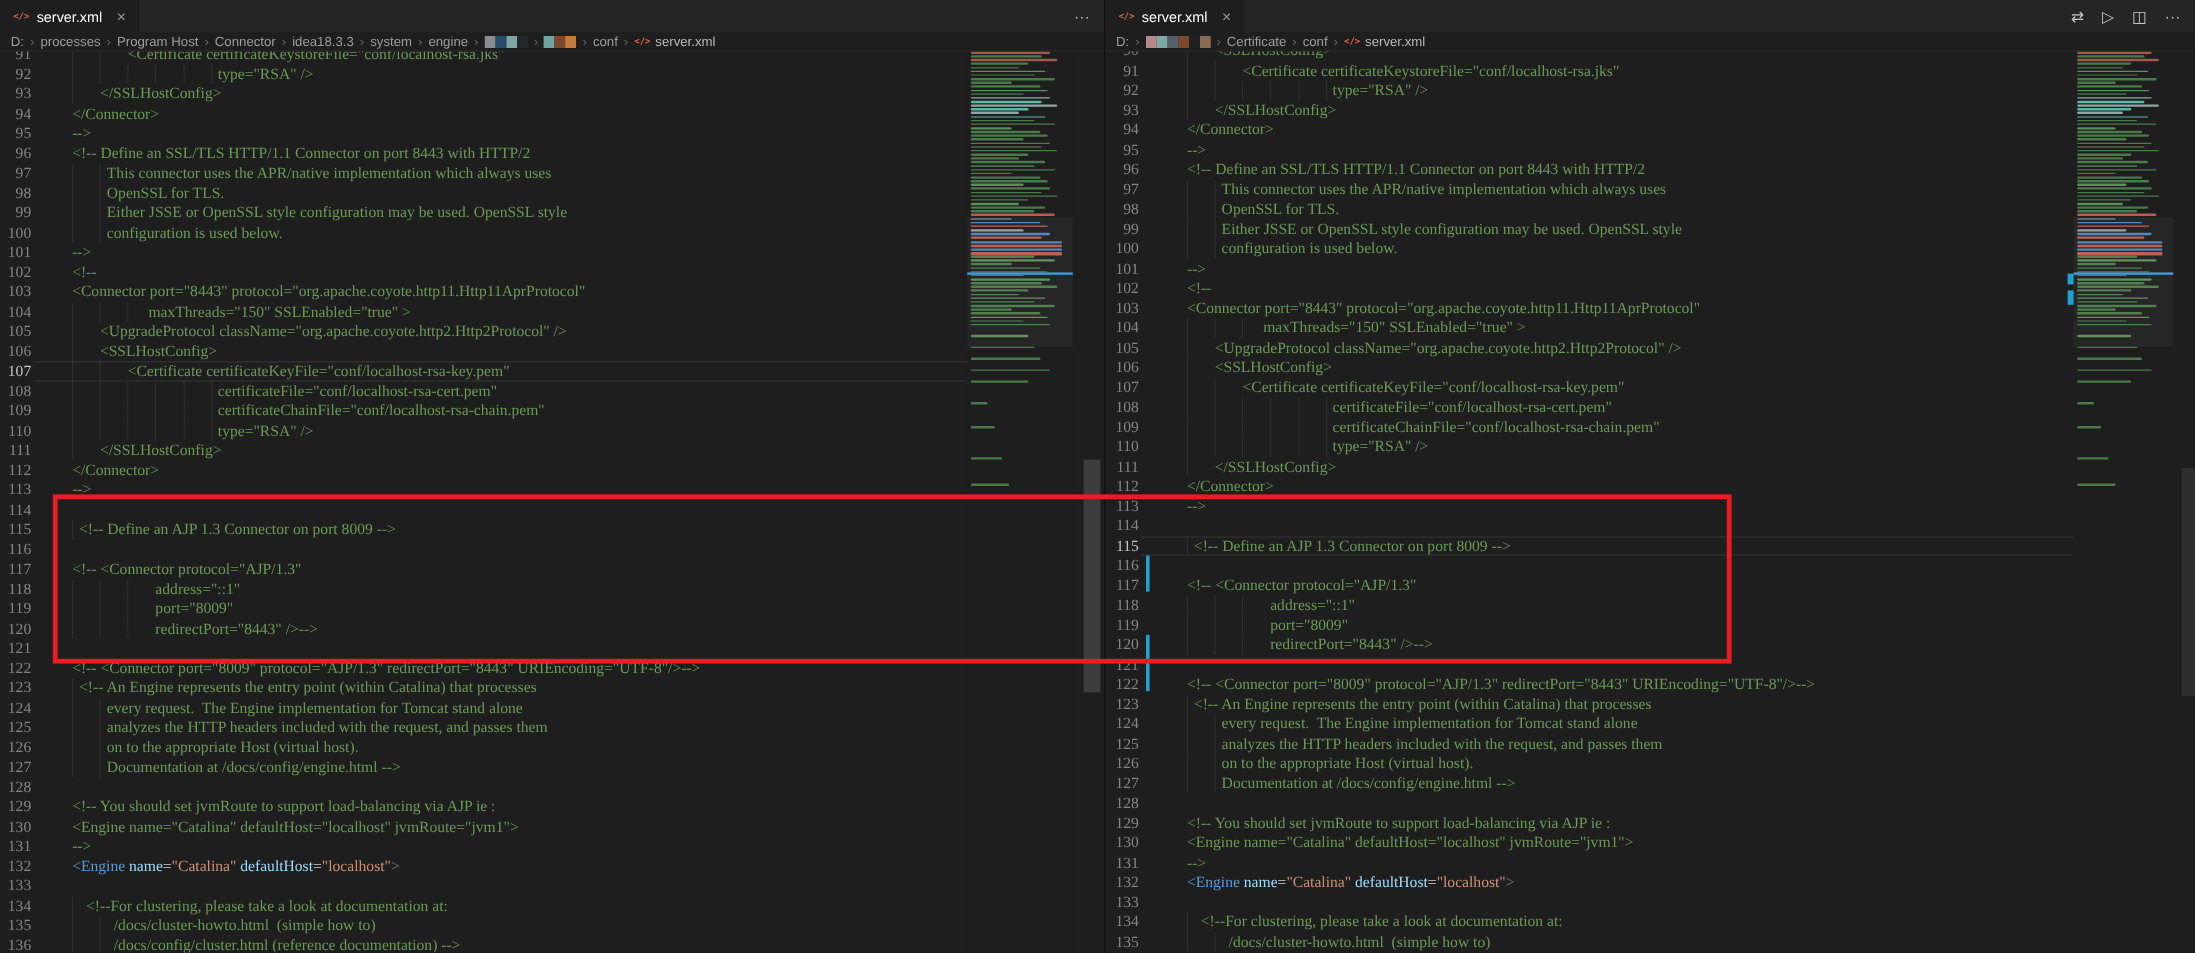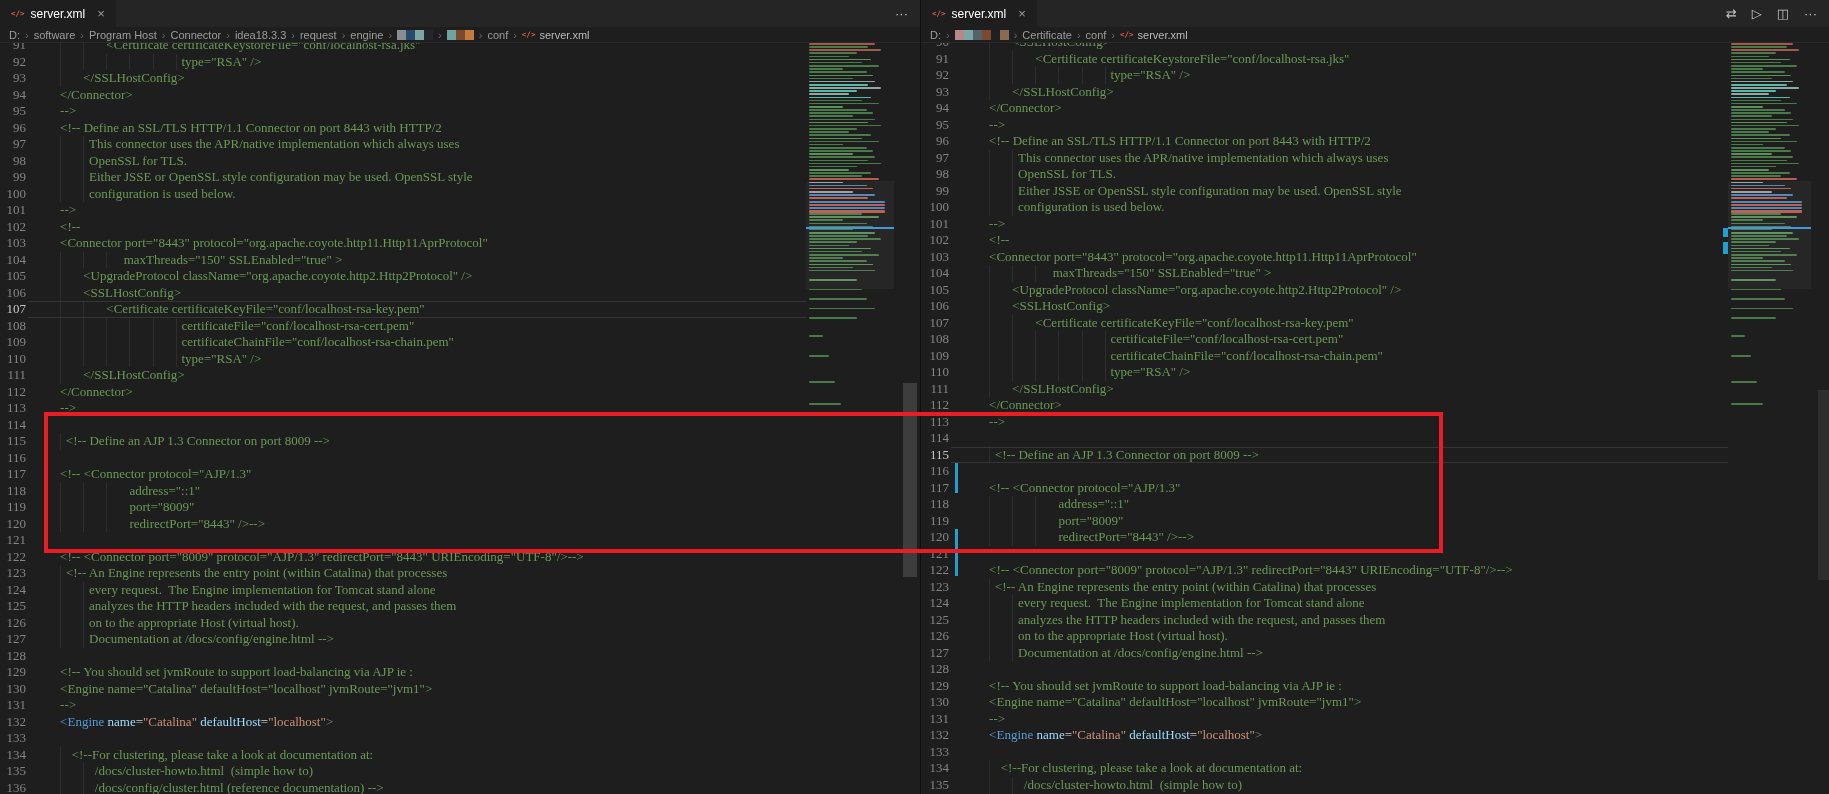--- a/index.html
+++ b/index.html
@@ -59,29 +59,29 @@
         <span class="tlabel">server.xml</span>
         <span class="tclose">×</span>
       </div>
       <div class="tabactions" id="actions-left">
           <span class="actbtn">···</span>
         </div>
     </div>
     <div class="crumbs" id="crumbs-left">
         <span class="crumb">D:</span>
         <span class="chev">›</span>
-        <span class="crumb">software</span>
+        <span class="crumb">processes</span>
         <span class="chev">›</span>
         <span class="crumb">Program Host</span>
         <span class="chev">›</span>
         <span class="crumb">Connector</span>
         <span class="chev">›</span>
         <span class="crumb">idea18.3.3</span>
         <span class="chev">›</span>
-        <span class="crumb">request</span>
+        <span class="crumb">system</span>
         <span class="chev">›</span>
         <span class="crumb">engine</span>
         <span class="chev">›</span>
         <span class="censor">
           <i style="background: rgb(138, 141, 144);"></i>
           <i style="background: rgb(39, 74, 109);"></i>
           <i style="background: rgb(127, 166, 163);"></i>
           <i style="background: rgb(35, 38, 42);"></i>
         </span>
         <span class="chev">›</span>

